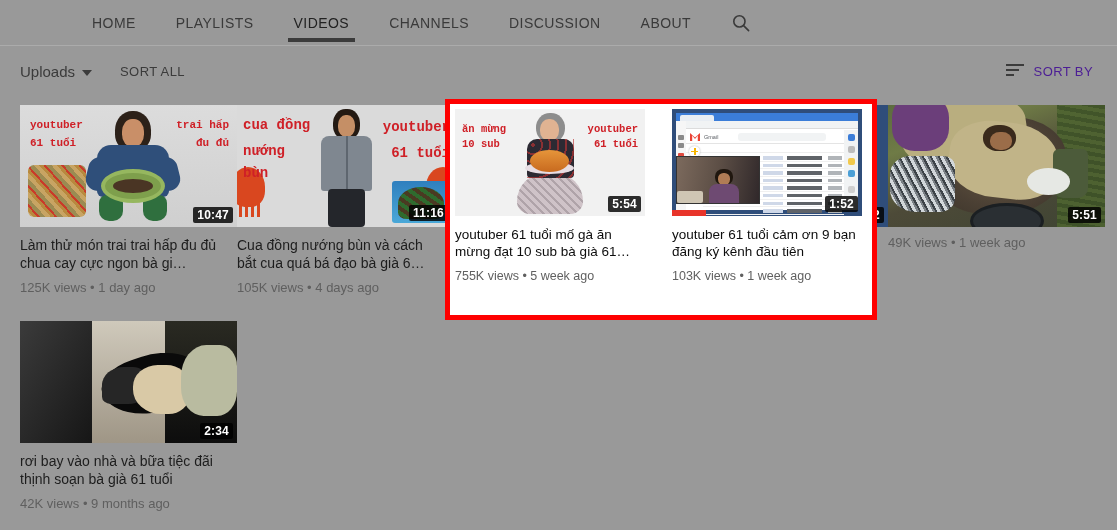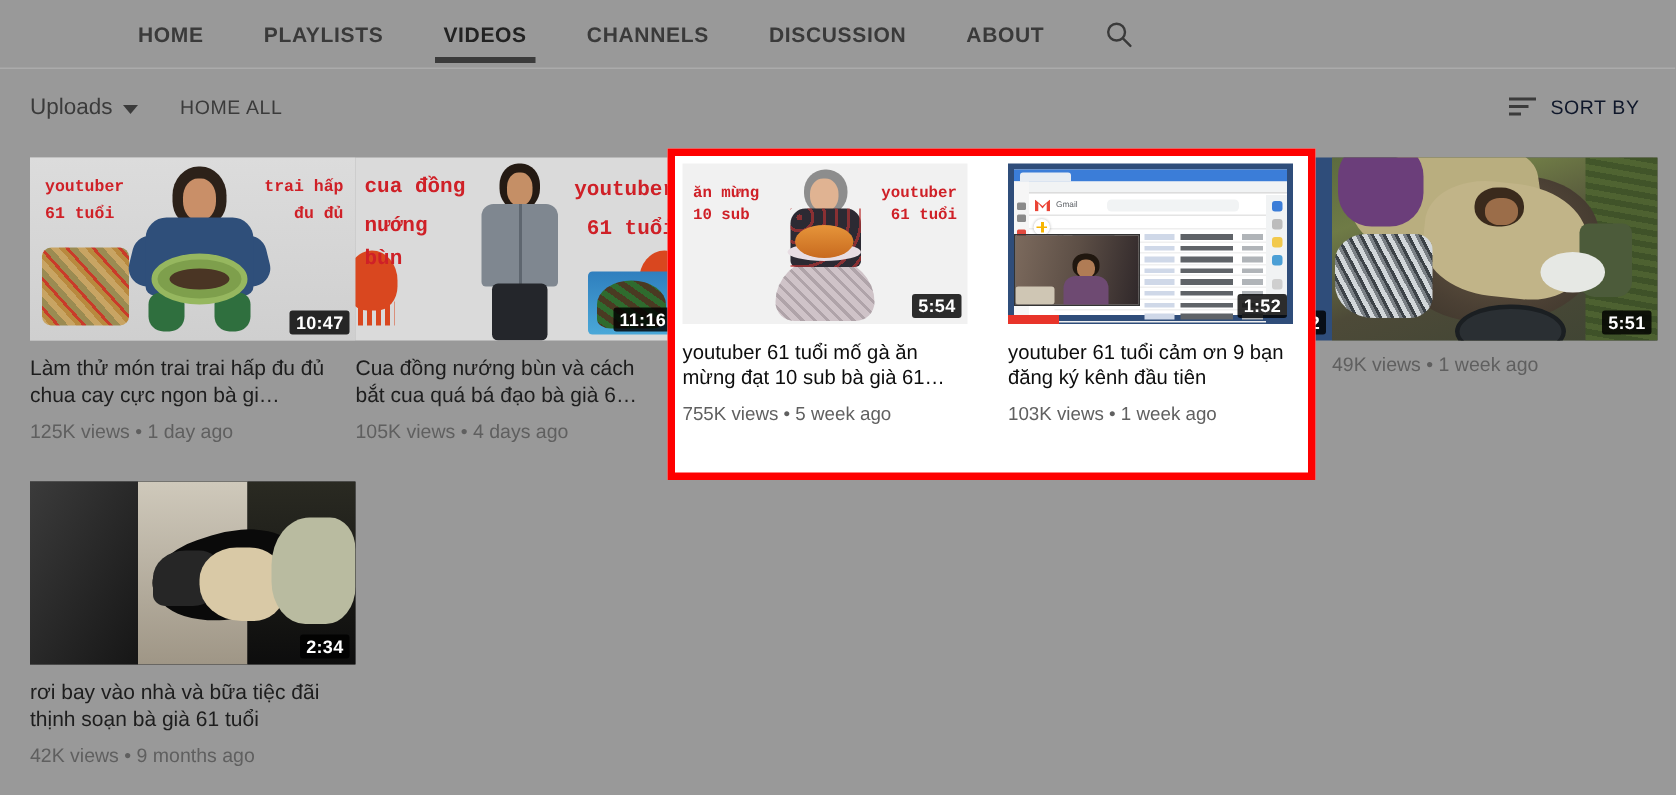--- a/index.html
+++ b/index.html
@@ -16,21 +16,21 @@
 
   
   .nav {
     position: absolute; left: 0; top: 0; width: 1117px; height: 45px;
     display: flex; align-items: center;
   }
   .nav-spacer { width: 72px; flex: 0 0 72px; }
   .nav-item {
     position: relative;
     font-size: 14px; letter-spacing: .45px;
-    color: #3a3a3a; font-weight: 700;
+    color: #3a3a3a; font-weight: 400;
     padding: 0 20px; height: 45px;
     display: flex; align-items: center; justify-content: flex-start;
     cursor: pointer; white-space: nowrap;
   }
   .nav-item.active { color: #222; }
   .nav-item.active::after {
     content: ""; position: absolute; left: 14px; right: 14px; bottom: 3px;
     height: 4px; background: #3b3b3b;
   }
   .search-btn {
@@ -57,22 +57,22 @@
     width: 0; height: 0; border-left: 5px solid transparent;
     border-right: 5px solid transparent; border-top: 6px solid #3b3b3b;
     position: relative; top: 2px;
   }
   .playall {
     margin-left: 28px; font-size: 13px; letter-spacing: .4px;
     color: #3b3b3b; cursor: pointer;
   }
   .sortby {
     margin-left: auto; margin-right: 24px;
-    display: flex; align-items: center; gap: 10px;
-    font-size: 13px; letter-spacing: .4px; color: #0f172a; cursor: pointer;
+    display: flex; gap: 10px;
+    font-size: 13px; letter-spacing: .4px; color: #4c1d95; cursor: pointer;
   }
   .sort-icon { width: 18px; height: 12px; display: flex; flex-direction: column; gap: 3px; }
   .sort-icon i { display: block; height: 2px; background: #3b3b3b; }
   .sort-icon i:nth-child(1) { width: 18px; }
   .sort-icon i:nth-child(2) { width: 13px; }
   .sort-icon i:nth-child(3) { width: 8px; }
 
   
   .grid { position: absolute; left: 20px; top: 105px; width: 1097px; }
   .row { display: flex; gap: 0; }
@@ -256,21 +256,21 @@
         </svg>
       </div>
     </div>
     <div class="nav-divider"></div>
 
     <div class="subbar">
       <div class="uploads">
         <span>Uploads</span>
         <span class="caret"></span>
       </div>
-      <div class="playall">HOME ALL</div>
+      <div class="playall">SORT ALL</div>
       <div class="sortby">
         <span class="sort-icon">
             <i></i>
             <i></i>
             <i></i>
           </span>
         <span>SORT BY</span>
       </div>
     </div>
 

